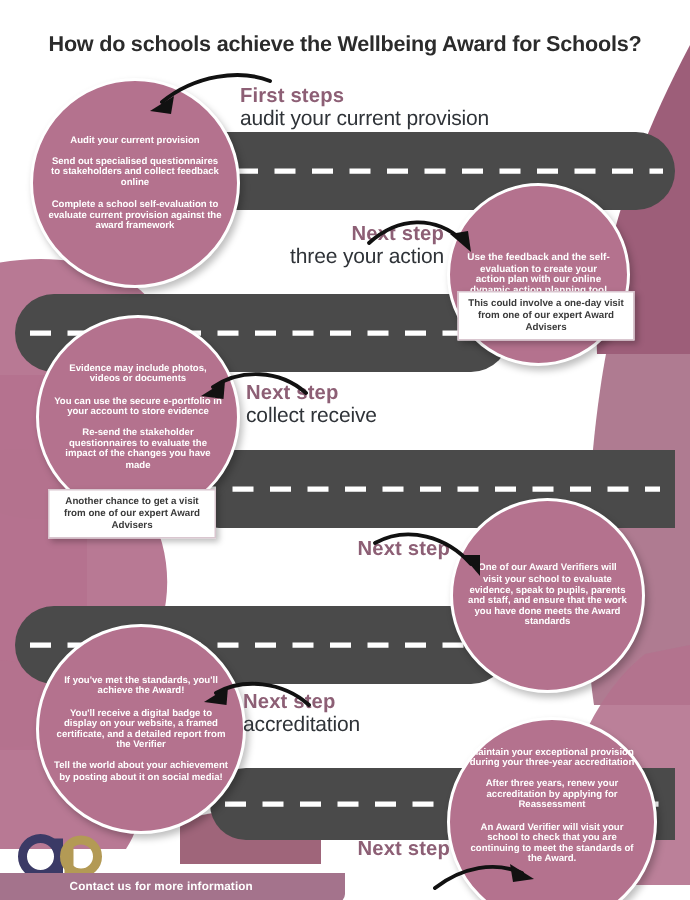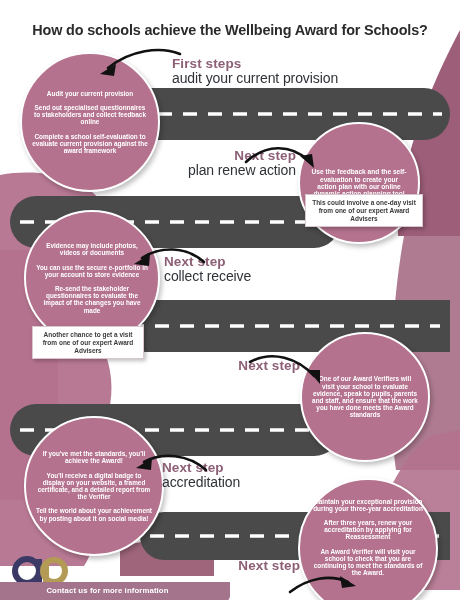--- a/index.html
+++ b/index.html
@@ -171,32 +171,32 @@
   </div>
 
   <div class="circle" style="left:298px;top:478px;width:140px;height:140px;font-size:6.4px;">
     <div class="c-inner" style="padding-bottom:22px;">
       <p>Maintain your exceptional provision during your three-year accreditation</p>
       <p>After three years, renew your accreditation by applying for Reassessment</p>
       <p>An Award Verifier will visit your school to check that you are continuing to meet the standards of the Award.</p>
     </div>
   </div>
 
-  <div class="step left-al" style="left:172px;top:56px;width:200px;">
+  <div class="step left-al" style="left:160px;top:56px;width:200px;">
     <span class="s-title">First steps</span>
     <span class="s-sub">audit your current provision</span>
   </div>
   <svg class="arrow-svg" style="left:84px;top:42px;width:100px;height:40px;" viewBox="0 0 100 40">
     <path d="M 96,12 C 76,4 46,8 24,26" stroke="#111111" stroke-width="2.6" fill="none" stroke-linecap="round"></path>
     <path d="M 16,32 L 32,22 L 30,34 Z" fill="#111111"></path>
   </svg>
 
   <div class="step" style="left:150px;top:148px;width:146px;">
     <span class="s-title">Next step</span>
-    <span class="s-sub">plan renew action</span>
+    <span class="s-sub">three your action</span>
   </div>
   <svg class="arrow-svg" style="left:240px;top:140px;width:80px;height:40px;" viewBox="0 0 80 40">
     <path d="M 6,22 C 26,4 50,4 68,20" stroke="#111111" stroke-width="2.6" fill="none" stroke-linecap="round"></path>
     <path d="M 74,28 L 60,16 L 72,14 Z" fill="#111111"></path>
   </svg>
 
   <div class="step left-al" style="left:164px;top:254px;width:150px;">
     <span class="s-title">Next step</span>
     <span class="s-sub">collect receive</span>
   </div>

